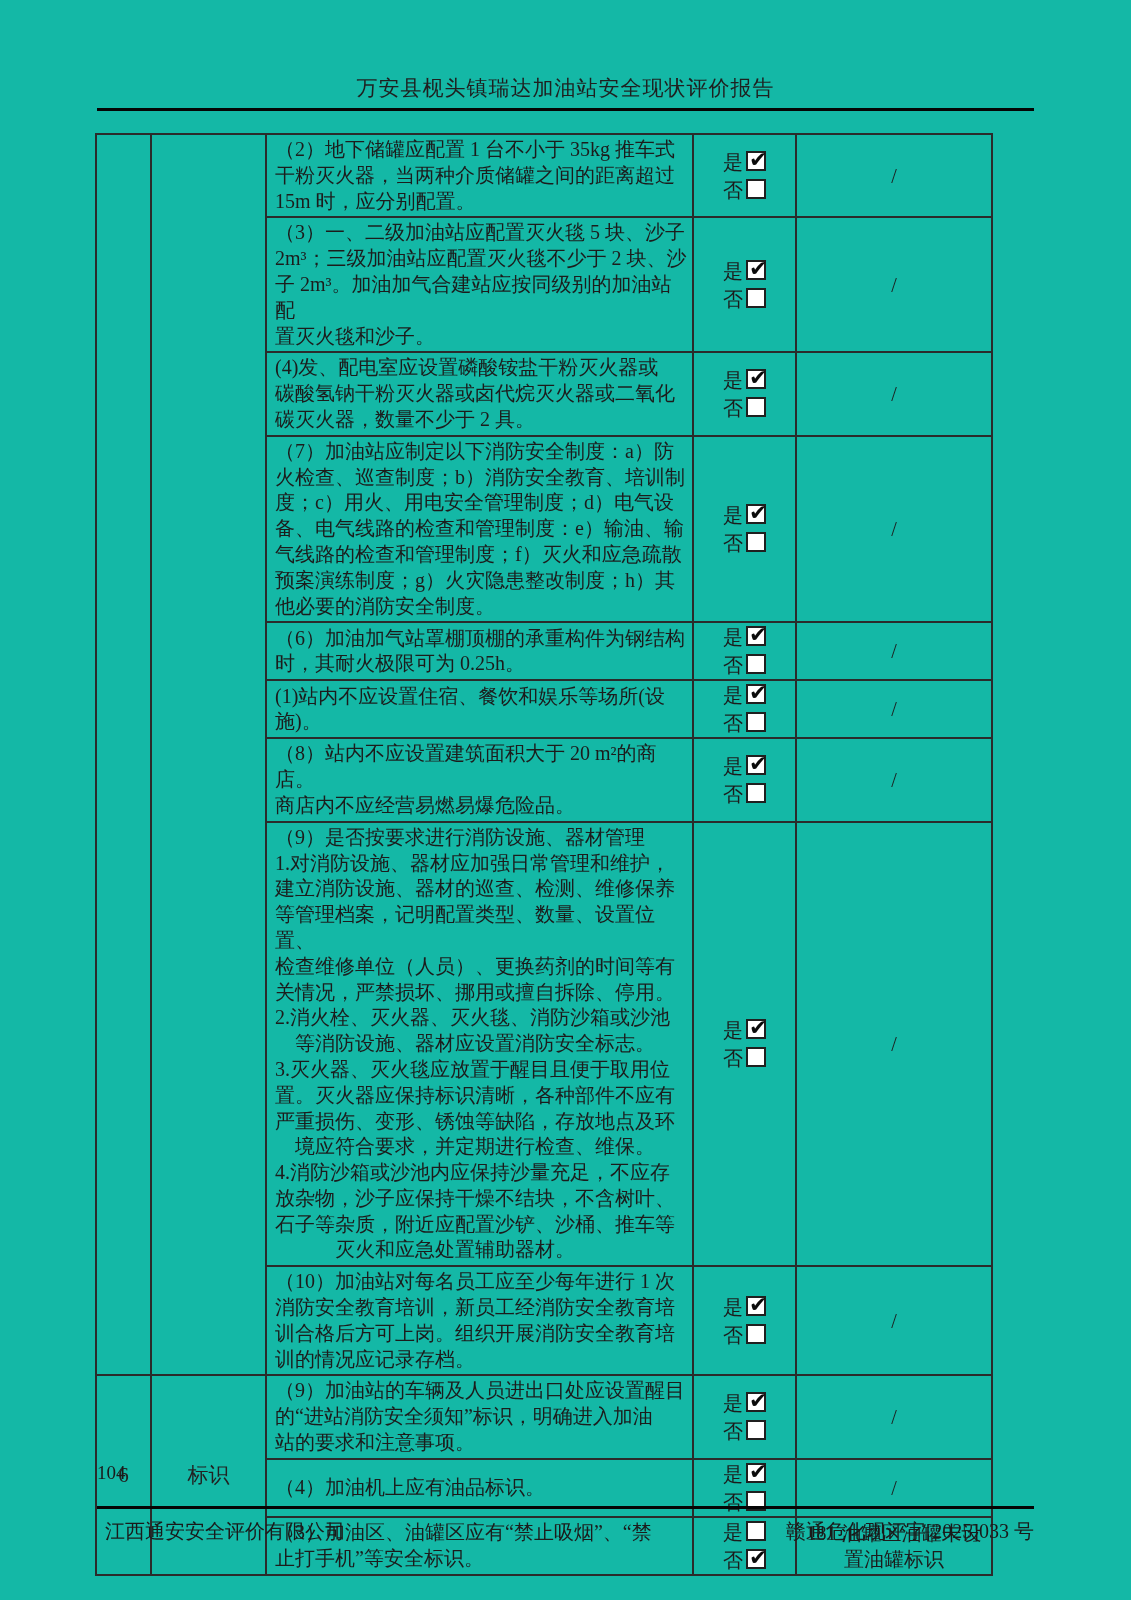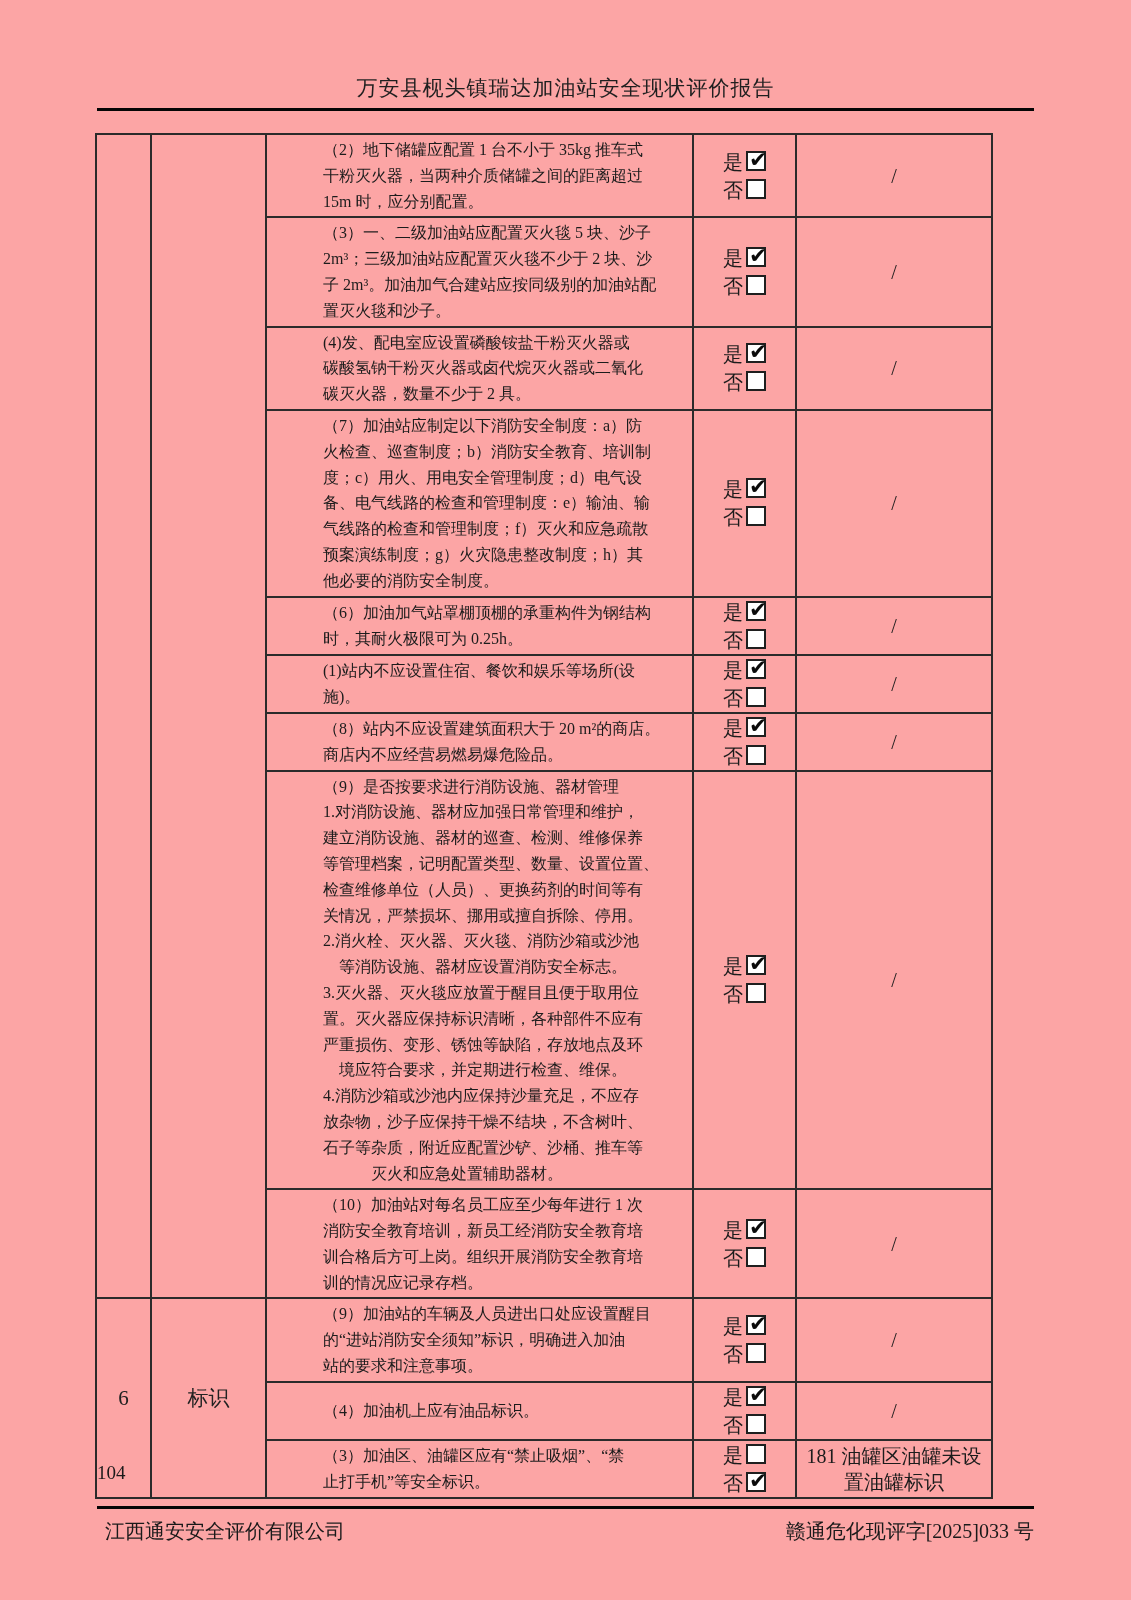--- a/index.html
+++ b/index.html
@@ -1,38 +1,38 @@
 <!DOCTYPE html>
 <html><head>
 <meta charset="utf-8">
 <style>
   html,body { margin:0; padding:0; background:#ffffff; }
   body {
     width:1131px; height:1600px; position:relative; overflow:hidden;
     font-family:"Liberation Serif","DejaVu Serif",serif; color:#1a1a1a;
   }
-  .page { position:absolute; inset:0; background:#fca5a5; }
+  .page { position:absolute; inset:0; background:#14b8a6; }
 
   
   .header-title {
     position:absolute; top:74px; left:97px; width:937px;
     text-align:center; font-size:21px; letter-spacing:1px; color:#1f1f1f;
   }
   .header-rule { position:absolute; top:108px; left:97px; width:937px; height:3px; background:#050505; }
 
   
   table.checklist {
     position:absolute; top:133px; left:95px; width:896px;
     border-collapse:collapse; table-layout:fixed;
   }
   table.checklist td { border:2px solid #2b2b2b; padding:0; vertical-align:middle; }
   td.no-cell, td.cat-cell { text-align:center; font-size:21px; color:#222; }
   .itext {
-    font-size:16px; line-height:25.8px; white-space:pre-line;
-    padding:2px 4px 2px 8px; color:#1c1c1c; text-align:left;margin-left:48px;
+    font-size:20px; line-height:25.8px; white-space:pre-line;
+    padding:2px 4px 2px 8px; color:#1c1c1c; text-align:left;
   }
   td.check-cell { text-align:center; }
   .check-group { display:inline-block; text-align:left; }
   .check-line { font-size:20px; line-height:28px; white-space:nowrap; color:#1c1c1c; }
   .cbox {
     display:inline-block; width:16px; height:16px; border:2px solid #1f1f1f;
     position:relative; margin-left:3px; vertical-align:-2px; background:#fff;
   }
   .cbox.checked::after {
     content:"✔"; position:absolute; left:1px; bottom:-2px;

